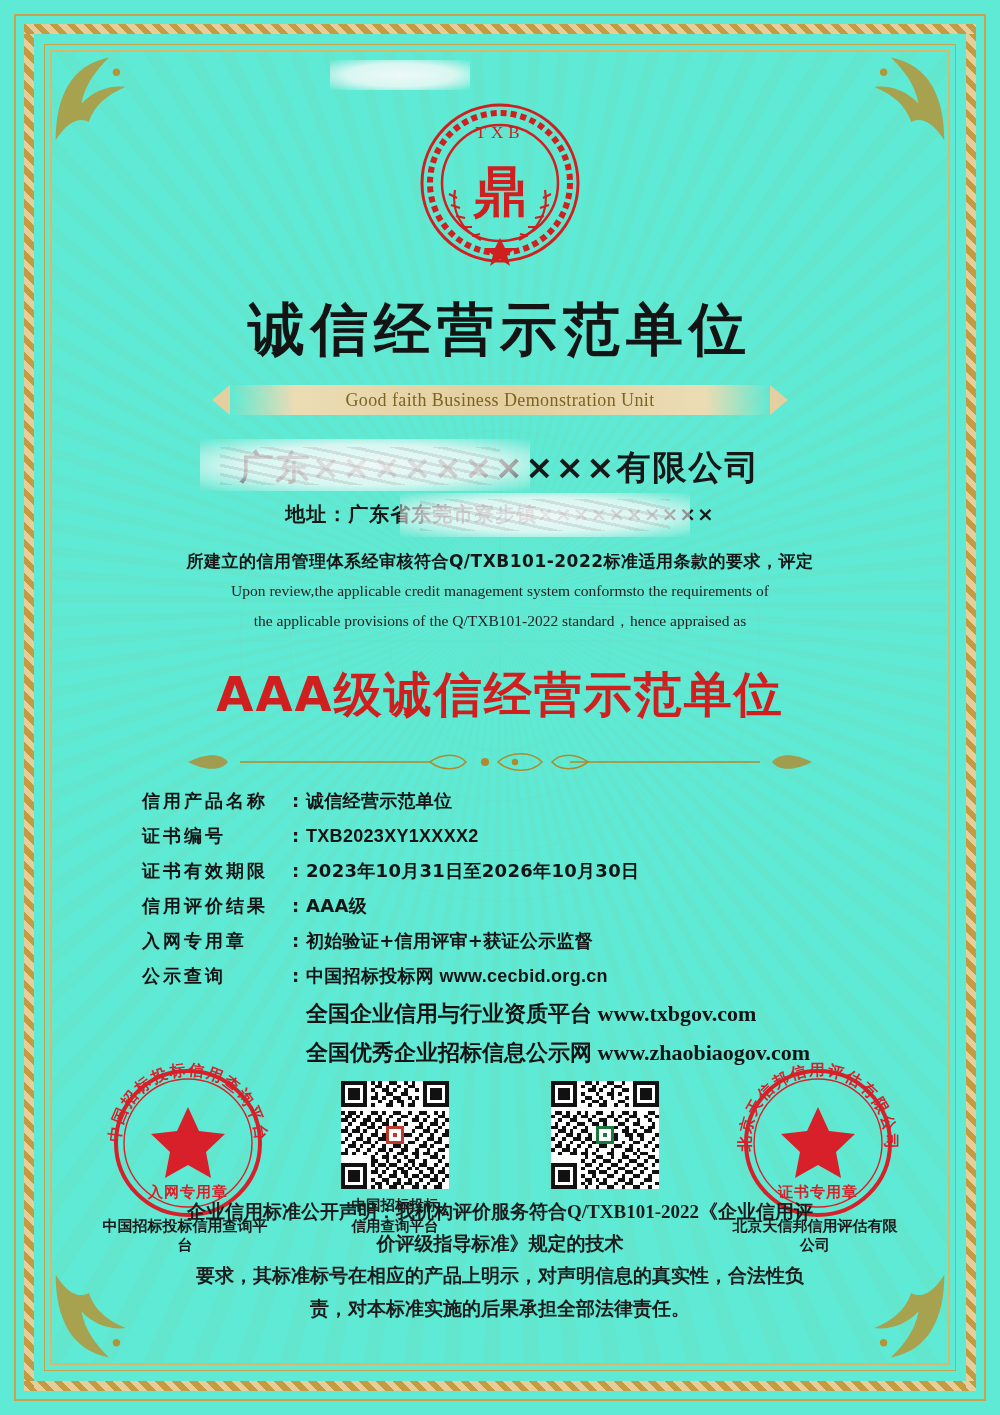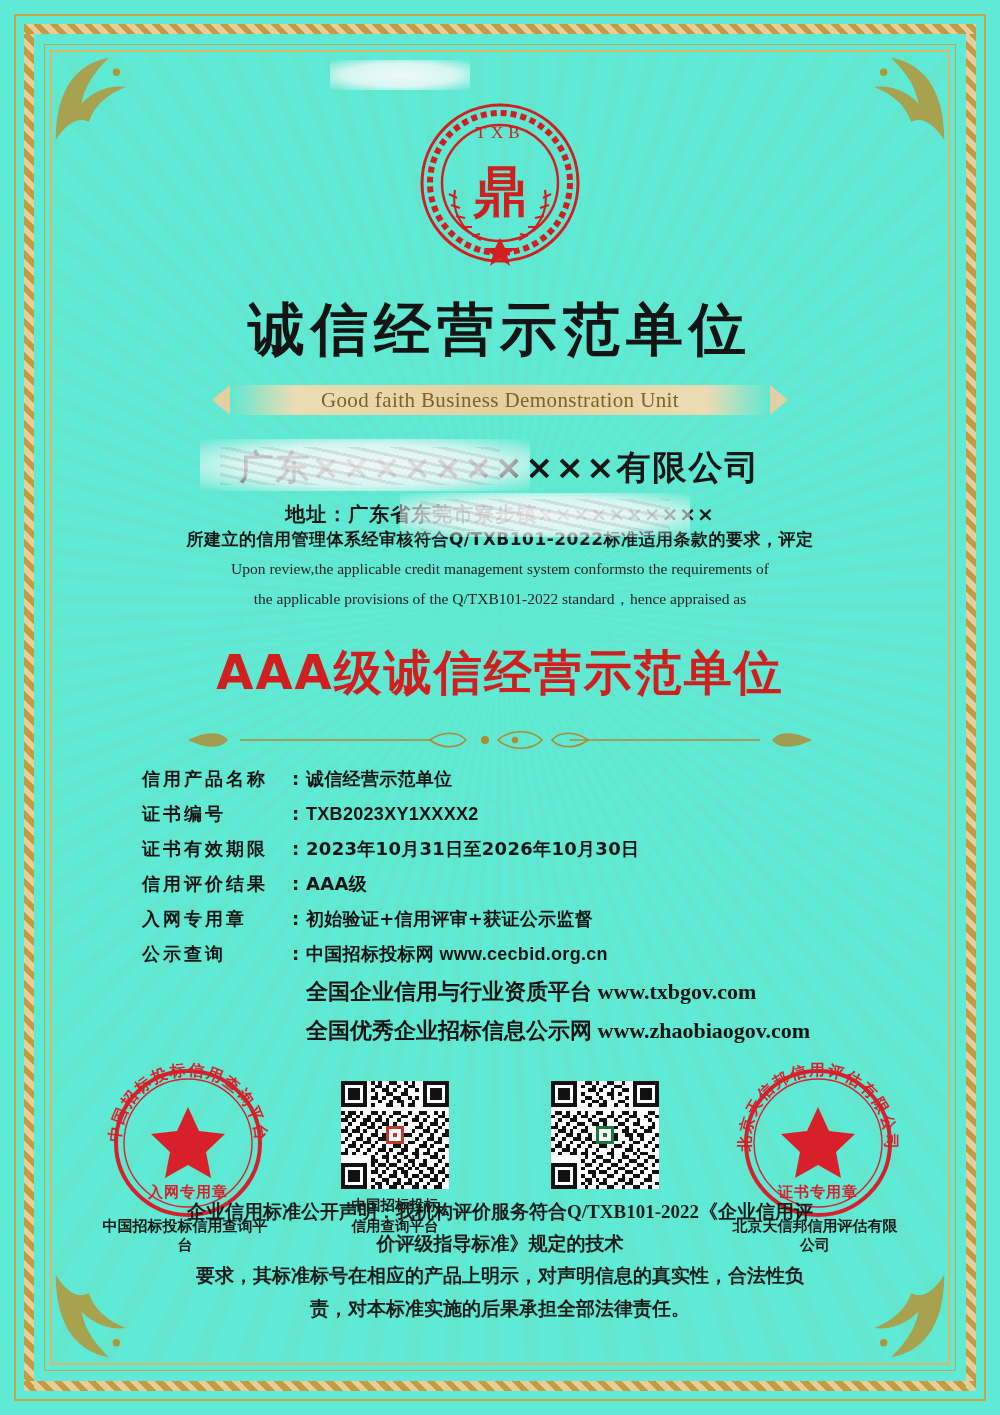--- a/index.html
+++ b/index.html
@@ -65,21 +65,21 @@
     background:linear-gradient(90deg,rgba(226,206,160,0) 0%,#ecdcb4 12%,#e3cf9f 50%,#ecdcb4 88%,rgba(226,206,160,0) 100%);
     display:flex;align-items:center;justify-content:center;
   }
   .subtitle-band:before,.subtitle-band:after{
     content:"";position:absolute;top:0;border-top:15px solid transparent;border-bottom:15px solid transparent;
   }
   .subtitle-band:before{left:-18px;border-right:18px solid #e3cf9f;}
   .subtitle-band:after{right:-18px;border-left:18px solid #e3cf9f;}
   .subtitle-band span{
     font-family:"Liberation Serif","DejaVu Serif",serif;
-    font-size:21px;color:#7d6223;letter-spacing:.4px;
+    font-size:18px;color:#7d6223;letter-spacing:.4px;
   }
 
   .company{
     text-align:center;margin-top:30px;
     font-size:34px;font-weight:bold;letter-spacing:2px;color:#171717;
     position:relative;
   }
   .addr{
     text-align:center;margin-top:10px;
     font-size:20px;font-weight:bold;letter-spacing:1px;color:#171717;
@@ -90,21 +90,21 @@
     position:absolute;pointer-events:none;
     background:radial-gradient(ellipse at center, rgba(250,250,250,.92) 0%, rgba(250,250,250,.78) 55%, rgba(250,250,250,0) 100%);
     mix-blend-mode:lighten;
   }
   .smudge2{
     position:absolute;pointer-events:none;
     background:repeating-linear-gradient(12deg, rgba(120,120,120,.18) 0 3px, rgba(255,255,255,.0) 3px 9px);
   }
 
   .statement{
-    text-align:center;
+    margin-top:22px;text-align:center;
   }
   .statement .cn{
     font-size:17px;font-weight:bold;letter-spacing:.5px;color:#161616;
   }
   .statement .en{
     margin-top:6px;font-family:"Liberation Serif","DejaVu Serif",serif;
     font-size:15.5px;line-height:1.55;color:#222;
   }
 
   .grade{

